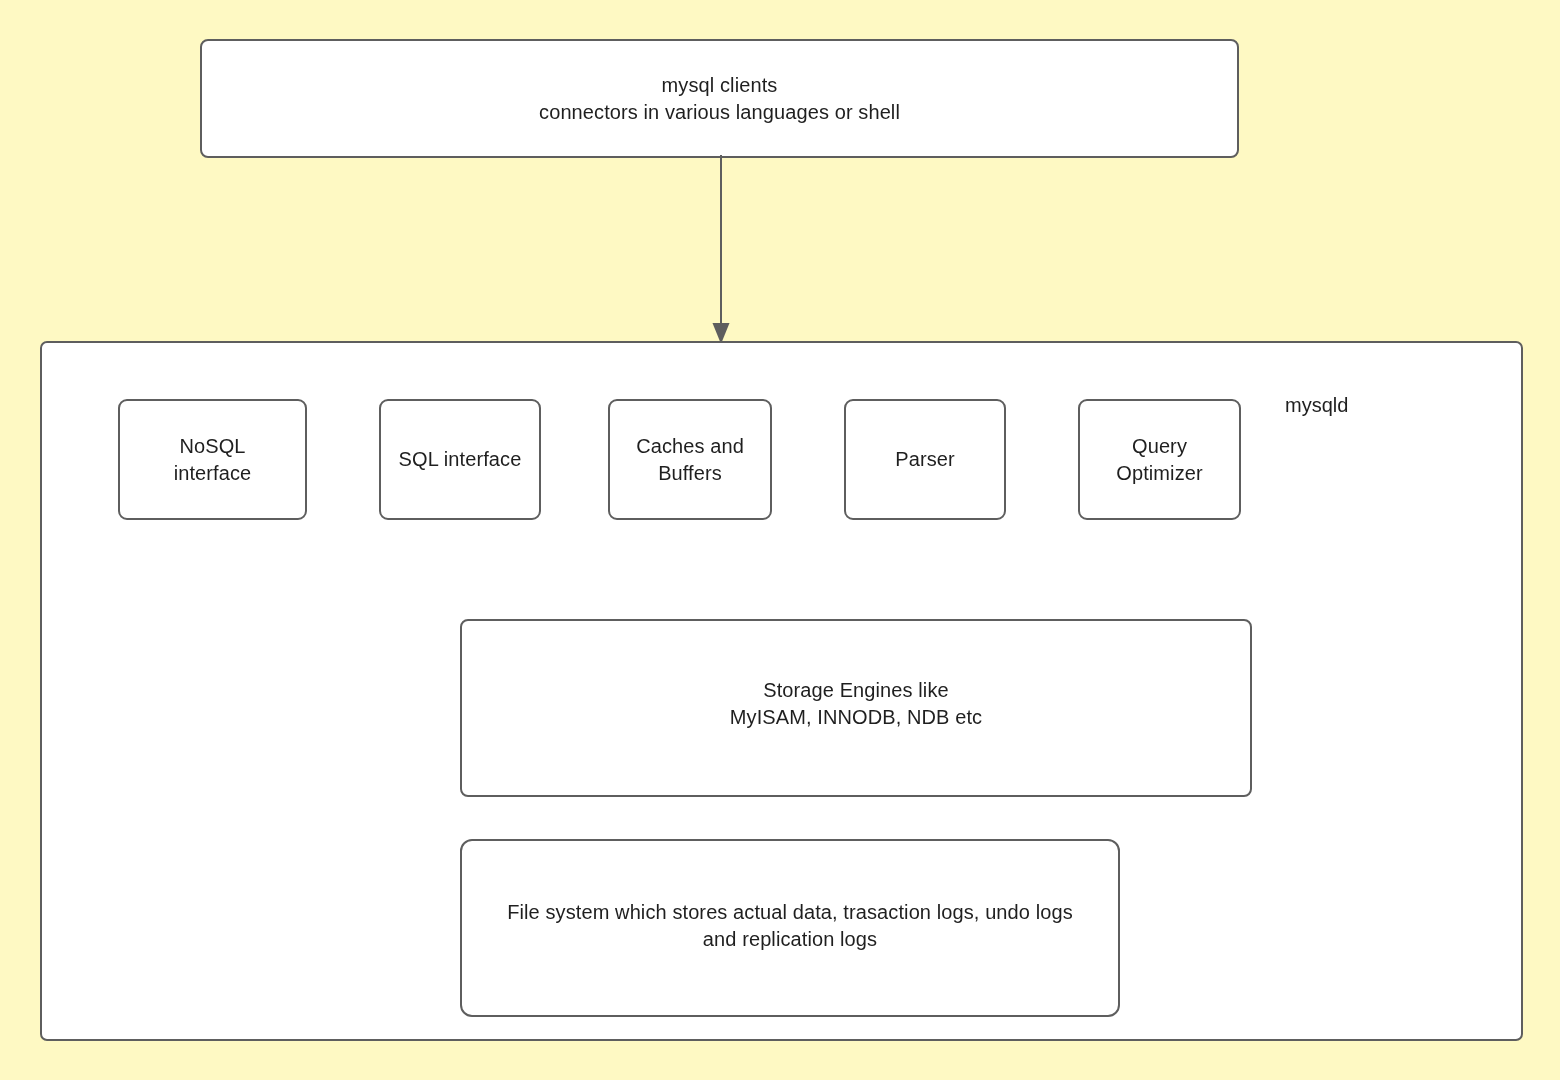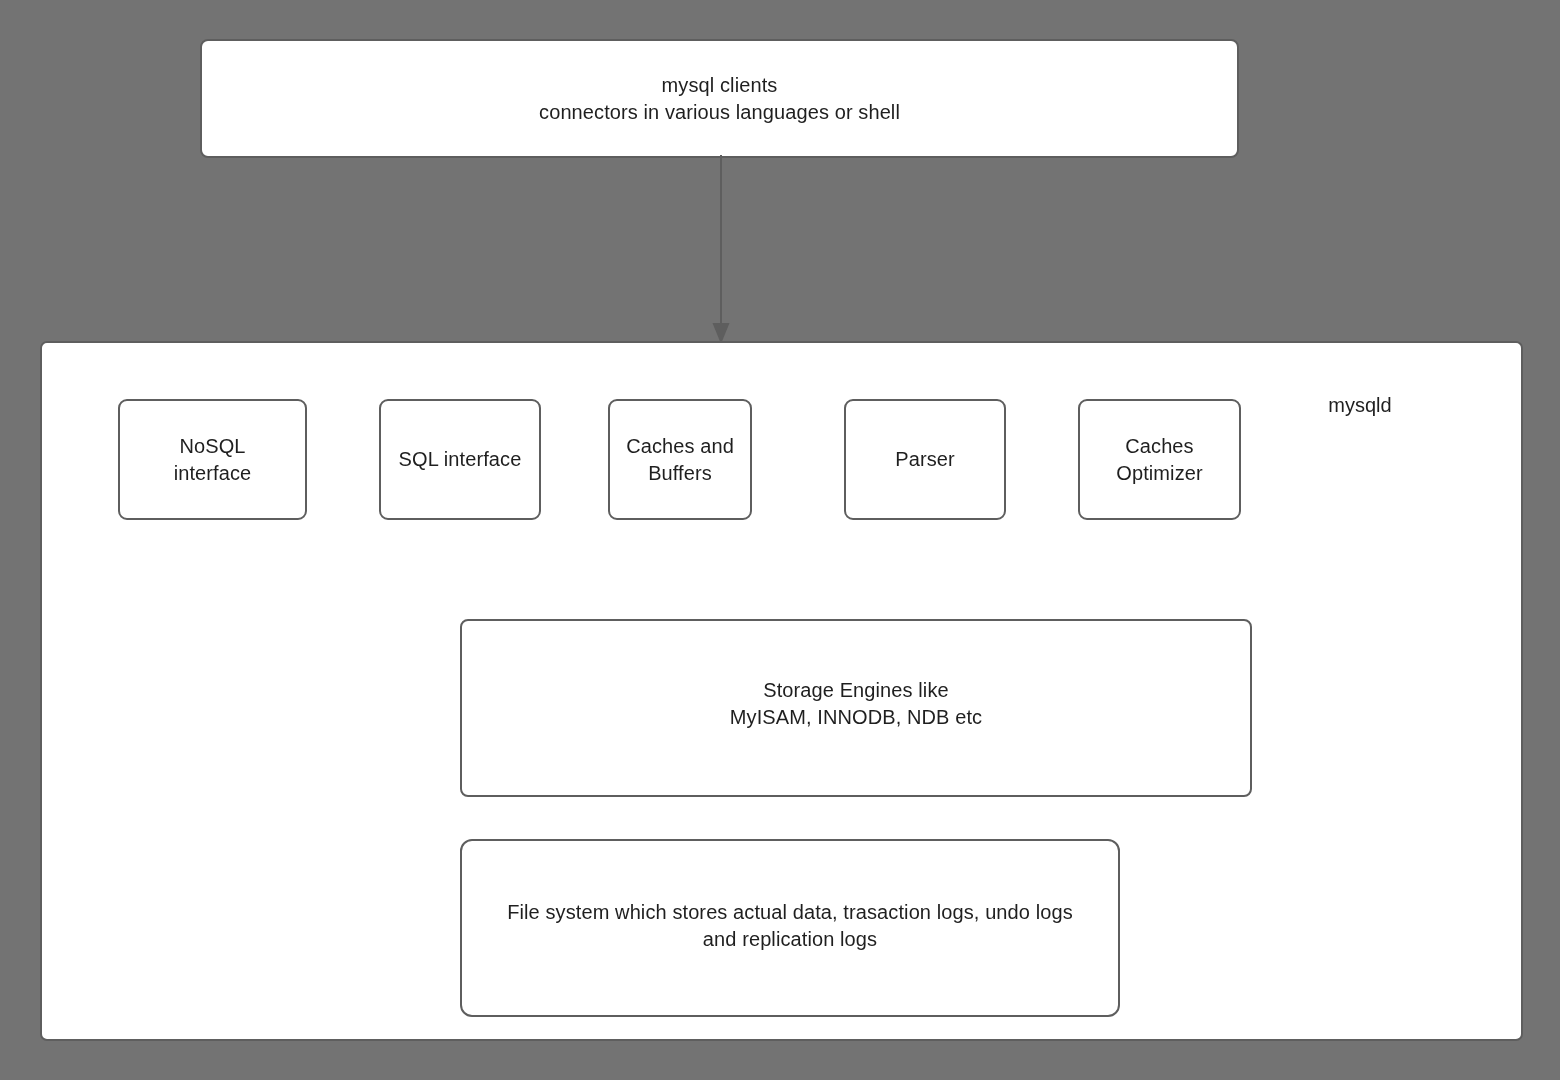--- a/index.html
+++ b/index.html
@@ -10,21 +10,21 @@
   }
   body {
     font-family: "Liberation Sans", sans-serif;
     -webkit-font-smoothing: antialiased;
   }
 
   #canvas {
     position: relative;
     width: 1560px;
     height: 1080px;
-    background: #737373;
+    background: #fef9c3;
     overflow: hidden;
   }
 
   
   .node {
     position: absolute;
     box-sizing: border-box;
     background: #ffffff;
     border: 2px solid #5e5e5e;
     border-radius: 9px;
@@ -67,32 +67,32 @@
   }
 
   
   #mysqld-caption {
     position: absolute;
     left: 1285px;
     top: 394px;
     width: 150px;
     font-size: 20px;
     color: #1f1f1f;
-    text-align: center;
+    text-align: left;
   }
 
   
   .component {
     top: 399px;
     height: 121px;
     border-radius: 9px;
   }
   #node-nosql-interface   { left: 118px;  width: 189px; }
   #node-sql-interface     { left: 379px;  width: 162px; }
-  #node-caches-buffers    { left: 608px;  width: 144px; }
+  #node-caches-buffers    { left: 608px;  width: 164px; }
   #node-parser            { left: 844px;  width: 162px; }
   #node-query-optimizer   { left: 1078px; width: 163px; }
 
   
   #node-storage-engines {
     left: 460px;
     top: 619px;
     width: 792px;
     height: 178px;
     border-radius: 8px;
@@ -152,21 +152,21 @@
   <div class="node component" id="node-caches-buffers">
     <span class="label">Caches and
 Buffers</span>
   </div>
 
   <div class="node component" id="node-parser">
     <span class="label">Parser</span>
   </div>
 
   <div class="node component" id="node-query-optimizer">
-    <span class="label">Caches
+    <span class="label">Query
 Optimizer</span>
   </div>
 
   <div class="node" id="node-storage-engines">
     <span class="label">Storage Engines like
 MyISAM, INNODB, NDB etc</span>
   </div>
 
   <div class="node" id="node-file-system">
     <span class="label">File system which stores actual data, trasaction logs, undo logs

